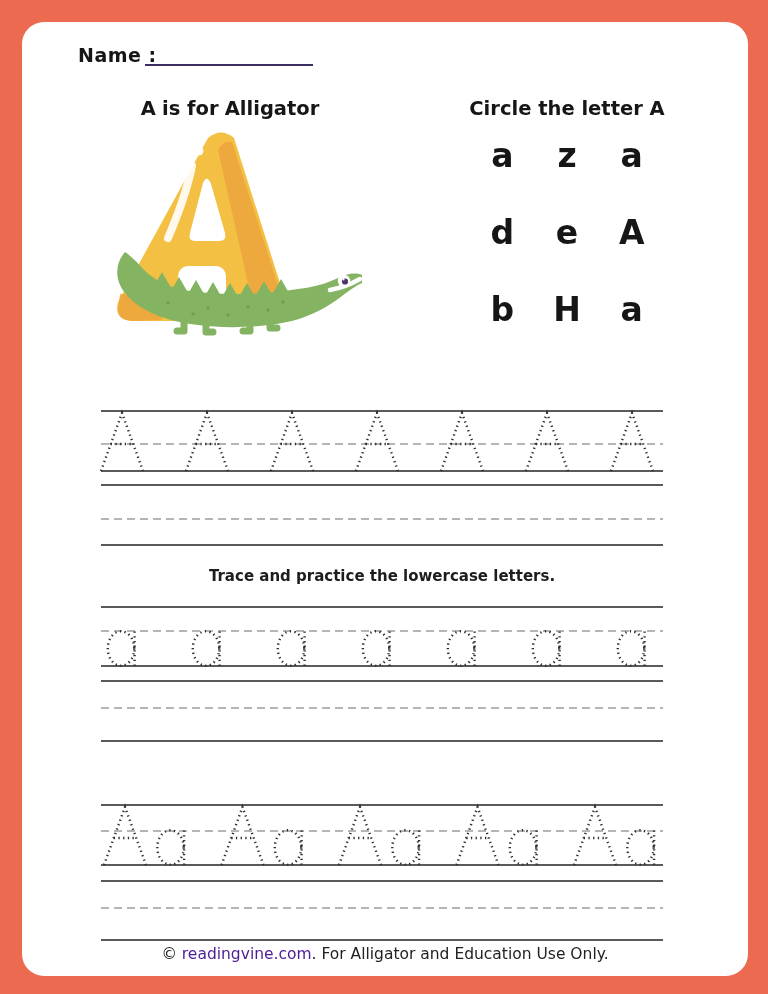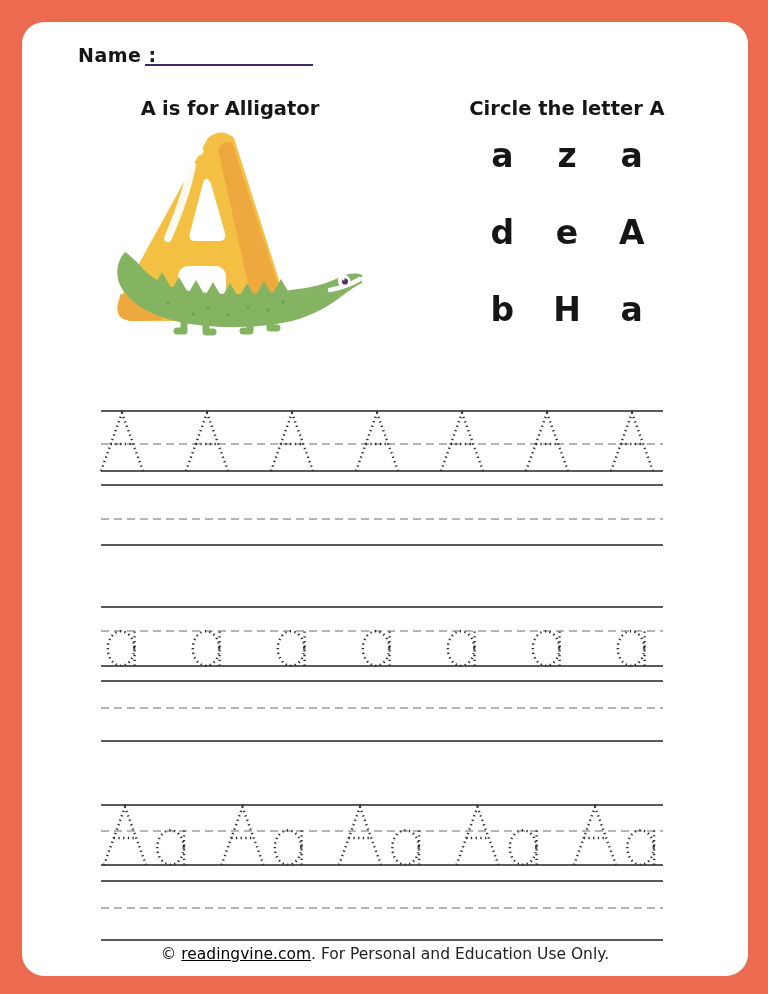--- a/index.html
+++ b/index.html
@@ -26,21 +26,21 @@
   .illustration{left:98px;top:126px;width:270px;height:216px;}
   .sec-heading{left:101px;width:562px;text-align:center;font-size:15px;font-weight:bold;color:#1d1d1d;}
   .sec-heading.s1{top:370px;}
   .sec-heading.s2{top:567px;}
   .sec-heading.s3{top:767px;}
   .overlay{position:absolute;inset:0;width:768px;height:994px;pointer-events:none;}
   .footer{
     left:22px;right:20px;top:945px;text-align:center;
     font-size:15.5px;color:#222;
   }
-  .footer .link{text-decoration:underline;pointer-events:auto;cursor:pointer;color:#000000;}
+  .footer .link{pointer-events:auto;cursor:pointer;color:#4c1d95;}
 </style>
 </head>
 <body>
 
 <div class="frame">
   <div class="page"></div>
 
   <div class="abs name-label">Name :</div>
   <div class="abs name-line"></div>
 
@@ -100,20 +100,21 @@
       </g>
       <path d="M 262 153 Q 248 161 232 164" stroke="#ffffff" stroke-width="4.5" fill="none" stroke-linecap="round"></path>
       <g>
         <circle cx="246" cy="155" r="6.2" fill="#ffffff"></circle>
         <circle cx="247" cy="155.5" r="3.1" fill="#4A3766"></circle>
         <circle cx="245.6" cy="153.6" r="1" fill="#ffffff"></circle>
       </g>
     </g>
   </svg>
 
+  <div class="abs sec-heading s2">Trace and practice the lowercase letters.</div>
 
   <svg class="overlay" viewBox="0 0 768 994" aria-hidden="true">
     <defs>
       <g id="skel-A" fill="none" stroke="#2E2E2E" stroke-width="2.4" stroke-dasharray="1.3 3.4">
         <path d="M -21 0 L 0 -58 L 21 0"></path>
         <path d="M -11.3 -27 L 11.3 -27"></path>
       </g>
       <g id="skel-a" fill="none" stroke="#2E2E2E" stroke-width="2.4" stroke-dasharray="1.3 3.4">
         <ellipse cx="-1" cy="-17.5" rx="13.2" ry="17.3"></ellipse>
         <path d="M 12.6 -34.5 L 12.6 0"></path>
@@ -180,14 +181,14 @@
         </g>
     </g>
 
     <g>
       <line x1="101" y1="881" x2="663" y2="881" stroke="#5A5A5A" stroke-width="2.2"></line>
       <line x1="101" y1="908" x2="663" y2="908" stroke="#B5B5B5" stroke-width="2" stroke-dasharray="8 5"></line>
       <line x1="101" y1="940" x2="663" y2="940" stroke="#5A5A5A" stroke-width="2.2"></line>
     </g>
   </svg>
 
-  <div class="abs footer"><span>©</span> <span class="link">readingvine.com</span><span>. For Personal and Education Use Only.</span></div>
+  <div class="abs footer"><span>©</span> <span class="link">readingvine.com</span><span>. For Alligator and Education Use Only.</span></div>
 </div>
 
 </body></html>

